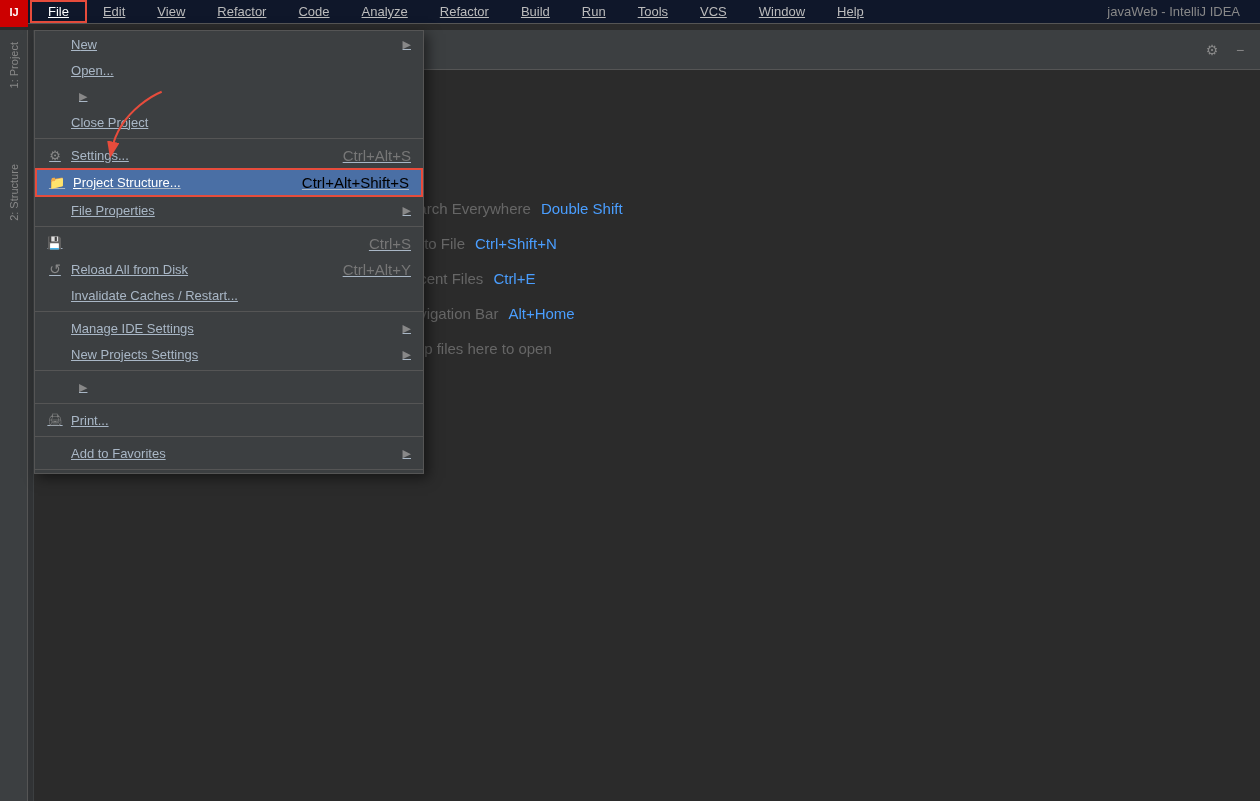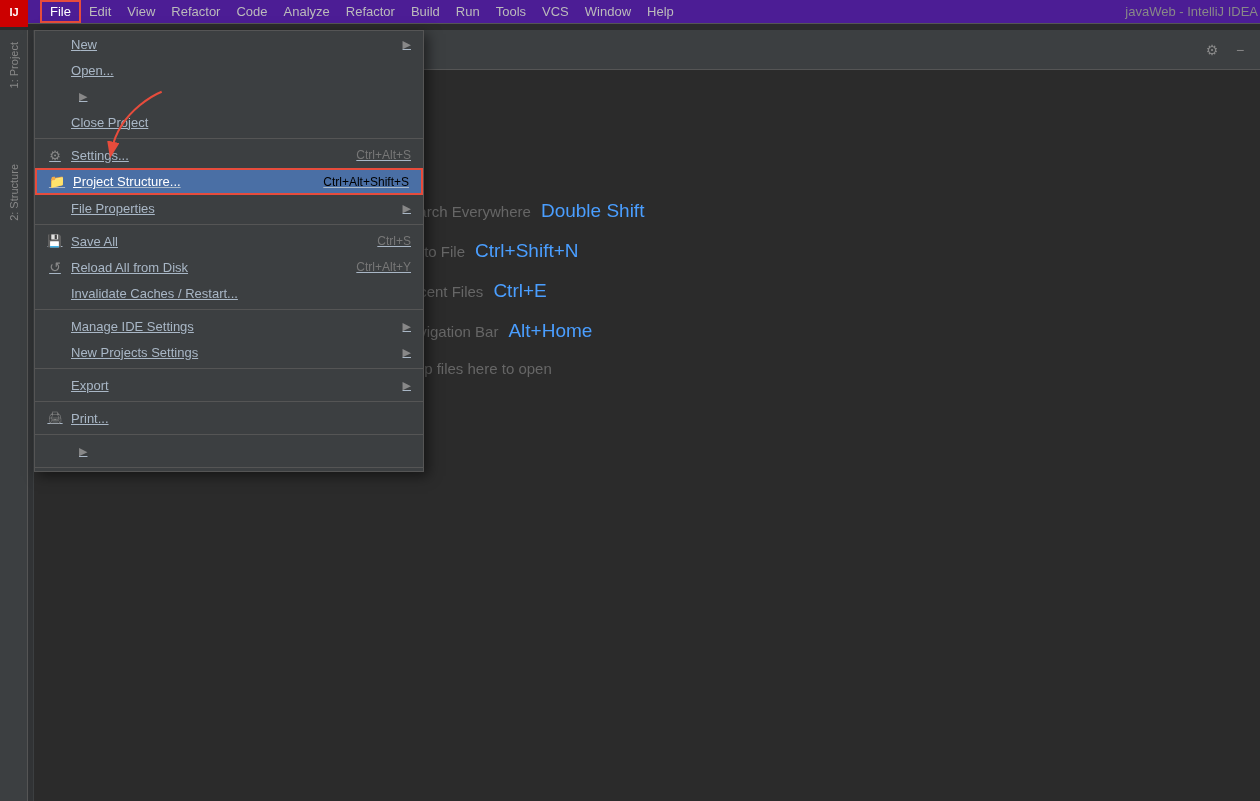--- a/index.html
+++ b/index.html
@@ -10,25 +10,24 @@
       font-family: 'Segoe UI', Arial, sans-serif;
       font-size: 13px;
       color: #a9b7c6;
       overflow: hidden;
       position: relative;
     }
 
     
     .title-bar {
       height: 24px;
-      background: #4c1d95;
+      background: #0f172a;
       display: flex;
       align-items: center;
       border-bottom: 1px solid #555;
-      gap: 10px;
     }
 
     .app-icon {
       width: 28px;
       height: 30px;
       background: #c00;
       display: flex;
       align-items: center;
       justify-content: center;
       font-size: 11px;
@@ -38,33 +37,34 @@
     }
 
     .menu-bar {
       display: flex;
       align-items: center;
       height: 100%;
       flex: 1;
     }
 
     .menu-item {
-      padding: 0 8px;
+      padding: 0 16px;
       height: 100%;
       display: flex;
       align-items: center;
       cursor: pointer;
       color: #bbb;
       font-size: 13px;
       user-select: none;
+      text-decoration: underline;
     }
 
     .title-right {
       margin-left: auto;
-      padding-right: 2px;
+      padding-right: 20px;
       color: #888;
       font-size: 13px;
     }
 
     
     .left-sidebar {
       position: absolute;
       left: 0;
       top: 30px;
       width: 28px;
@@ -139,21 +139,21 @@
     .hint-row {
       display: flex;
       align-items: center;
       gap: 10px;
       font-size: 15px;
       color: #666;
     }
 
     .hint-key {
       color: #4a9eff;
-      font-size: 19px;
+      font-size: 15px;
     }
 
     
     .dropdown-menu {
       position: absolute;
       left: 34px;
       top: 30px;
       width: 390px;
       background: #3c3f41;
       border: 1px solid #555;
@@ -190,21 +190,21 @@
       flex-shrink: 0;
     }
 
     .dd-item-label {
       flex: 1;
     }
 
     .dd-item-shortcut {
       margin-left: auto;
       color: #777;
-      font-size: 12px;
+      font-size: 15px;
       padding-left: 20px;
     }
 
     .dd-item-arrow {
       margin-left: 8px;
       color: #888;
       font-size: 11px;
     }
 
     
@@ -359,21 +359,20 @@
   <div class="dd-item">
     <span class="dd-item-icon"></span>
     <span class="dd-item-label">File Properties</span>
     <span class="dd-item-arrow">▶</span>
   </div>
 
   <div class="menu-divider"></div>
 
   <div class="dd-item">
     <span class="dd-item-icon" style="font-size:12px;">💾</span>
-    <span class="dd-item-label"><span class="underline">S</span>ave All</span>
     <span class="dd-item-shortcut">Ctrl+S</span>
   </div>
 
   <div class="dd-item">
     <span class="dd-item-icon" style="font-size:14px;">↺</span>
     <span class="dd-item-label">Reload All from Disk</span>
     <span class="dd-item-shortcut">Ctrl+Alt+Y</span>
   </div>
 
   <div class="dd-item">
@@ -392,35 +391,35 @@
   <div class="dd-item">
     <span class="dd-item-icon"></span>
     <span class="dd-item-label">New Projects Settings</span>
     <span class="dd-item-arrow">▶</span>
   </div>
 
   <div class="menu-divider"></div>
 
   <div class="dd-item">
     <span class="dd-item-icon"></span>
-    <span class="dd-item-label">Export</span>
     <span class="dd-item-arrow">▶</span>
   </div>
 
   <div class="menu-divider"></div>
 
   <div class="dd-item">
     <span class="dd-item-icon" style="font-size:12px;">🖨</span>
     <span class="dd-item-label"><span class="underline">P</span>rint...</span>
   </div>
 
   <div class="menu-divider"></div>
 
   <div class="dd-item">
     <span class="dd-item-icon"></span>
+    <span class="dd-item-label">Add to Favorites</span>
     <span class="dd-item-arrow">▶</span>
   </div>
 
 
   <div class="menu-divider"></div>
 
 </div>
 
 <svg class="annotation-arrow" viewBox="0 0 120 100" xmlns="http://www.w3.org/2000/svg" style="position:absolute; left:95px; top:80px; width:100px; height:90px; z-index:200; pointer-events:none;">
   <defs>

